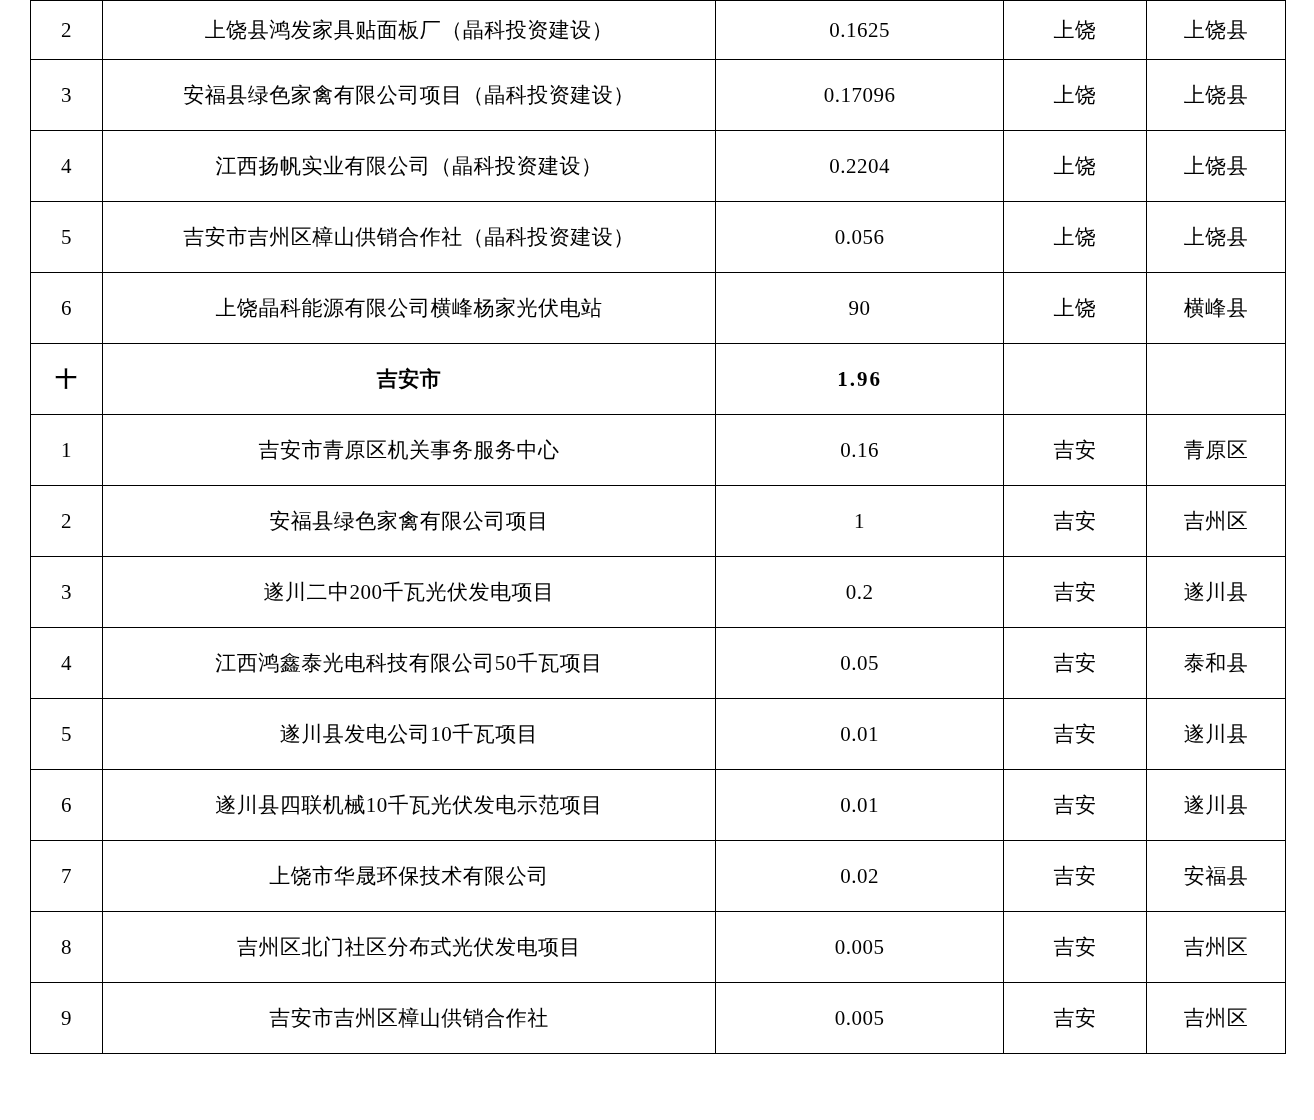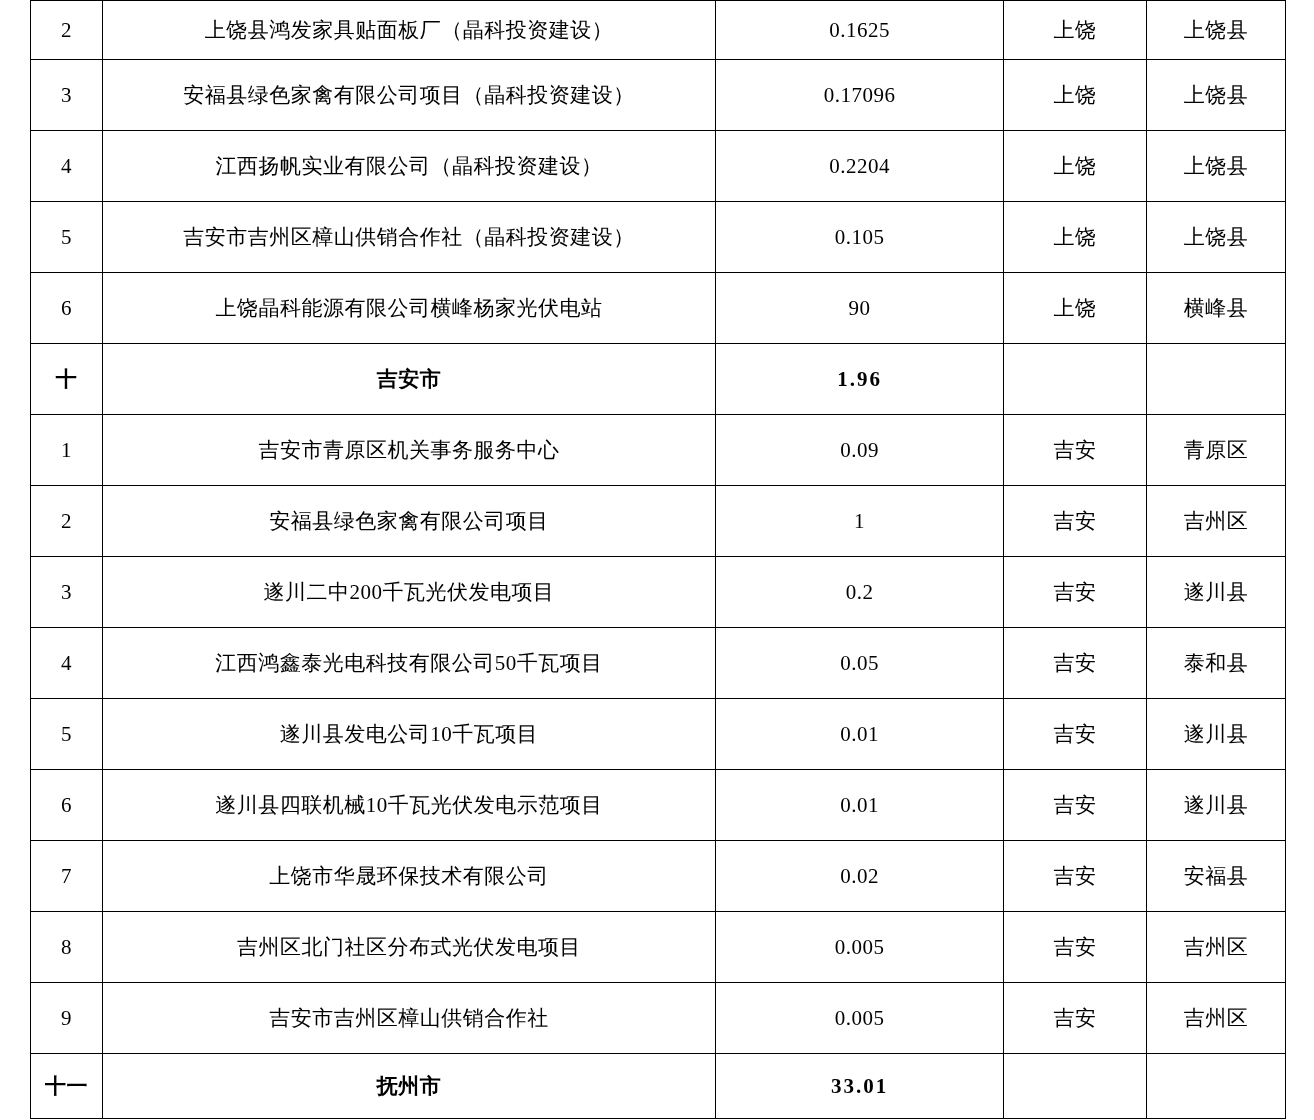--- a/index.html
+++ b/index.html
@@ -133,21 +133,21 @@
           </td>
         </tr>
         <tr>
           <td class="num">
             <span class="cell-inner">5</span>
           </td>
           <td>
             <span class="cell-inner">吉安市吉州区樟山供销合作社（晶科投资建设）</span>
           </td>
           <td class="num">
-            <span class="cell-inner">0.105</span>
+            <span class="cell-inner">0.056</span>
           </td>
           <td>
             <span class="cell-inner">上饶</span>
           </td>
           <td>
             <span class="cell-inner">上饶县</span>
           </td>
         </tr>
         <tr>
           <td class="num">
@@ -184,21 +184,21 @@
           </td>
         </tr>
         <tr>
           <td class="num">
             <span class="cell-inner">1</span>
           </td>
           <td>
             <span class="cell-inner">吉安市青原区机关事务服务中心</span>
           </td>
           <td class="num">
-            <span class="cell-inner">0.09</span>
+            <span class="cell-inner">0.16</span>
           </td>
           <td>
             <span class="cell-inner">吉安</span>
           </td>
           <td>
             <span class="cell-inner">青原区</span>
           </td>
         </tr>
         <tr>
           <td class="num">
@@ -327,34 +327,17 @@
             <span class="cell-inner">吉安市吉州区樟山供销合作社</span>
           </td>
           <td class="num">
             <span class="cell-inner">0.005</span>
           </td>
           <td>
             <span class="cell-inner">吉安</span>
           </td>
           <td>
             <span class="cell-inner">吉州区</span>
-          </td>
-        </tr>
-        <tr class="group-row last-row">
-          <td class="num">
-            <span class="cell-inner">十一</span>
-          </td>
-          <td>
-            <span class="cell-inner">抚州市</span>
-          </td>
-          <td class="num group-value">
-            <span class="cell-inner">33.01</span>
-          </td>
-          <td>
-            <span class="cell-inner"></span>
-          </td>
-          <td>
-            <span class="cell-inner"></span>
           </td>
         </tr>
       </tbody>
   </table>
 </div>
 
 </body></html>

